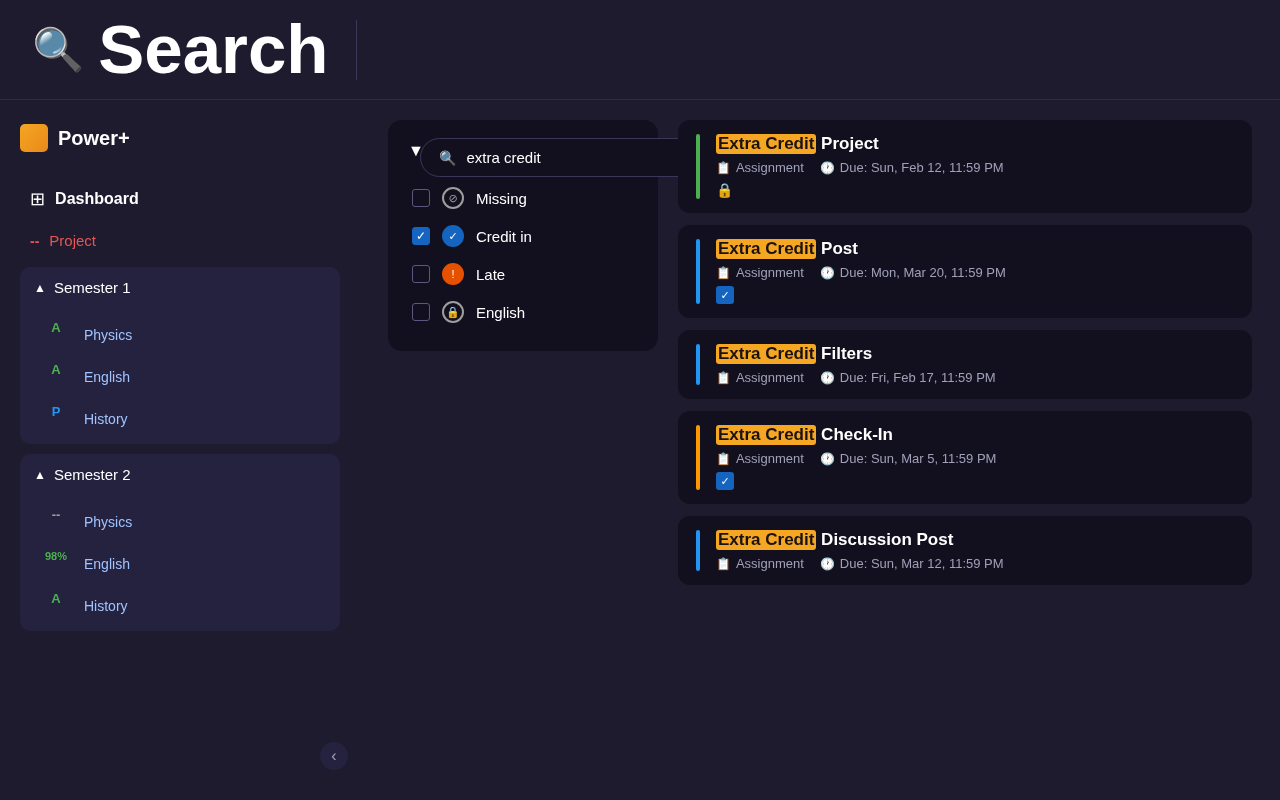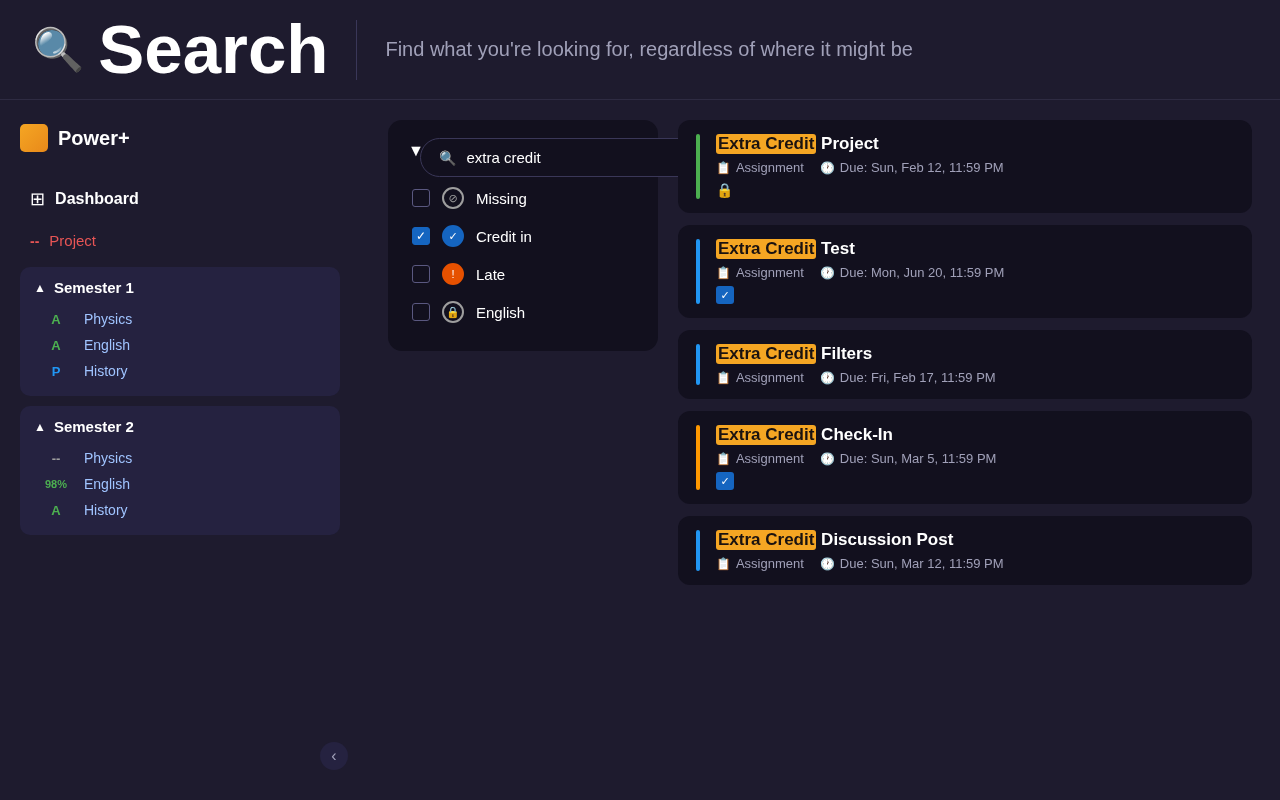--- a/index.html
+++ b/index.html
@@ -183,21 +183,21 @@
       gap: 8px;
       margin-bottom: 10px;
       cursor: pointer;
     }
     .semester-chevron {
       font-size: 12px;
       color: #ffffff;
     }
     .semester-name {
       font-size: 15px;
-      font-weight: 700;
+      font-weight: 400;
       color: #ffffff;
     }
     .course-item {
       display: flex;
       align-items: center;
       gap: 12px;
       padding: 5px 6px;
       cursor: pointer;
       border-radius: 5px;
     }
@@ -207,20 +207,21 @@
       width: 32px;
       text-align: center;
     }
     .grade-a { color: #4caf50; }
     .grade-p { color: #2196f3; }
     .grade-dash { color: #9e9e9e; }
     .grade-98 { color: #4caf50; font-size: 11px; }
     .course-name {
       font-size: 14px;
       color: #a0c4ff;
+      margin-top: 16px;
     }
 
     
     .sidebar-collapse {
       position: absolute;
       bottom: 30px;
       left: 320px;
       cursor: pointer;
       color: #a0a0b8;
       font-size: 16px;
@@ -395,21 +396,20 @@
   </style>
 </head>
 <body>
 
 <div class="header">
   <div class="header-title-section">
     <span class="search-icon-large">🔍</span>
     <span class="header-title">Search</span>
   </div>
   <div class="header-divider"></div>
-  <span class="header-subtitle">Find what you're looking for, regardless of where it might be</span>
 </div>
 
 <div class="search-bar-container">
   <div class="search-bar">
     <span class="search-bar-icon">🔍</span>
     <input type="text" value="extra credit" style="">
   </div>
 </div>
 
 <div class="settings-btn">
@@ -530,30 +530,30 @@
           <div class="result-badge">
             <span class="badge-lock">🔒</span>
           </div>
         </div>
       </div>
 
       <div class="result-card">
         <div class="result-accent accent-blue"></div>
         <div class="result-content">
           <div class="result-title">
-            <span class="highlight">Extra Credit</span>&nbsp;<span>Test</span>
+            <span class="highlight">Extra Credit</span>&nbsp;<span>Post</span>
           </div>
           <div class="result-meta">
             <span class="result-meta-item">
               <span class="meta-icon">📋</span>
               <span>Assignment</span>
             </span>
             <span class="result-meta-item">
               <span class="meta-icon">🕐</span>
-              <span>Due: Mon, Jun 20, 11:59 PM</span>
+              <span>Due: Mon, Mar 20, 11:59 PM</span>
             </span>
           </div>
           <div class="result-badge">
             <div class="badge-check">✓</div>
           </div>
         </div>
       </div>
 
       <div class="result-card">
         <div class="result-accent accent-blue"></div>

